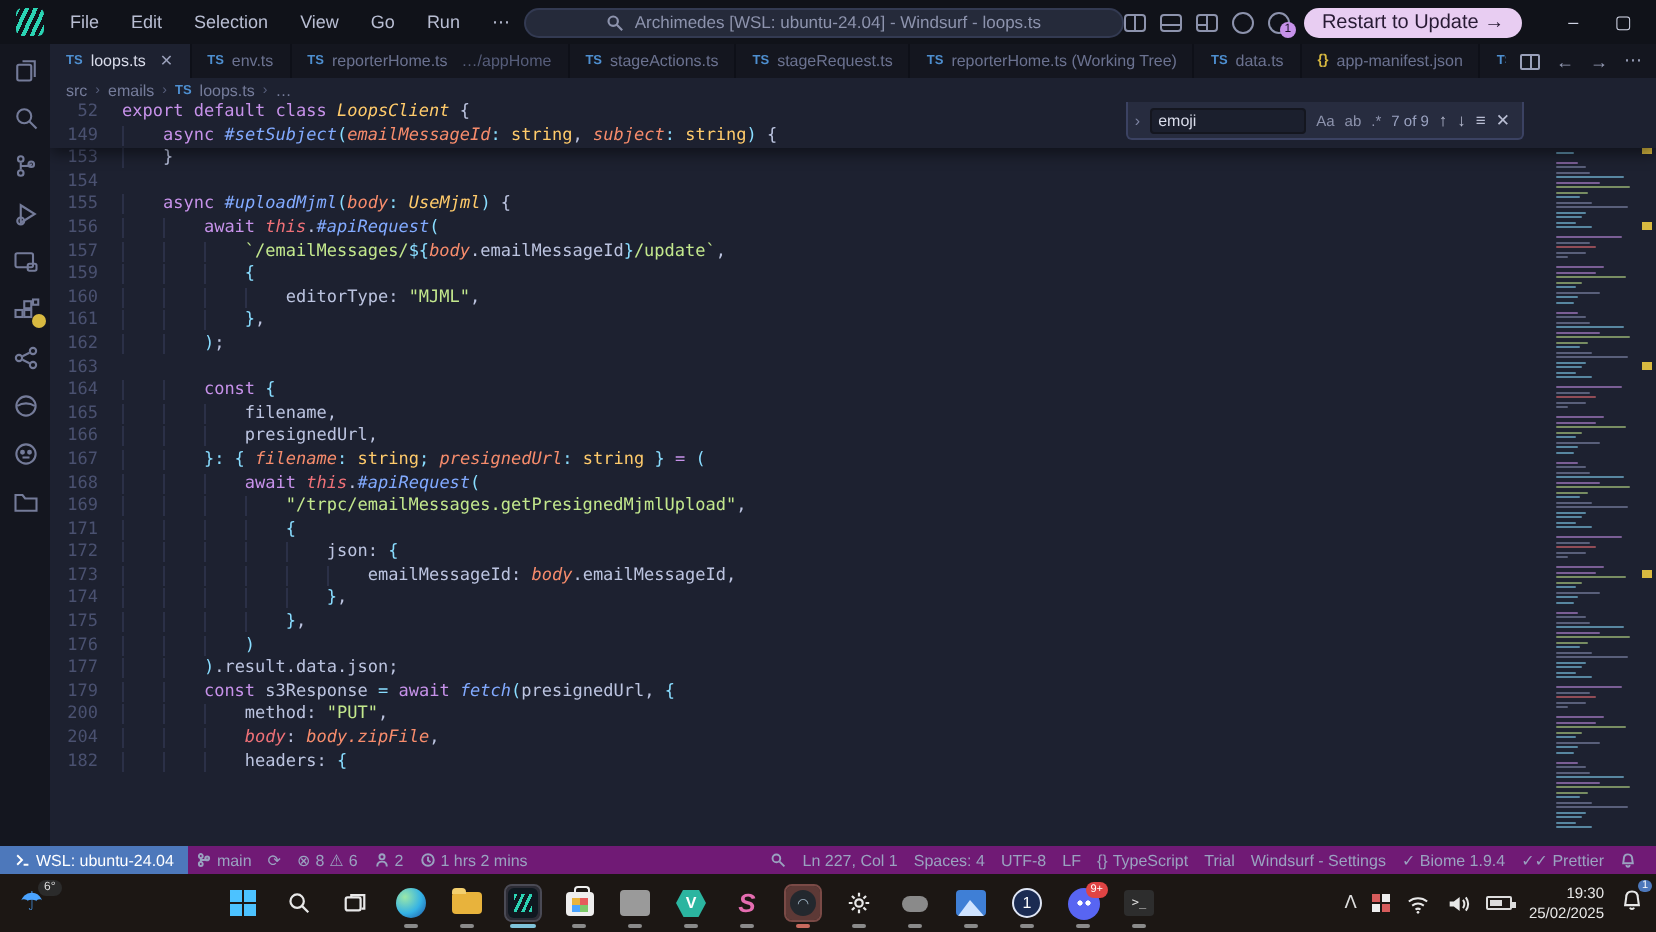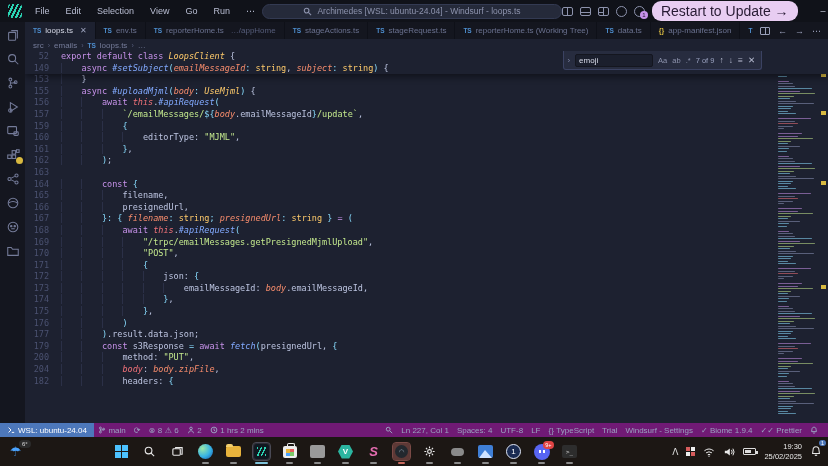--- a/index.html
+++ b/index.html
@@ -19,21 +19,21 @@
   .tb-right{display:flex;align-items:center;gap:7px;margin-right:4px;}
   .layout-ico{width:11px;height:9px;border:1px solid #8d93ad;border-radius:2px;position:relative;}
   .layout-ico.cols::after{content:"";position:absolute;left:4px;top:0;bottom:0;width:1px;background:#8d93ad;}
   .layout-ico.rows::after{content:"";position:absolute;top:4px;left:0;right:0;height:1px;background:#8d93ad;}
   .layout-ico.grid::after{content:"";position:absolute;left:4px;top:0;bottom:0;width:1px;background:#8d93ad;}
   .layout-ico.grid::before{content:"";position:absolute;top:4px;left:0;right:4px;height:1px;background:#8d93ad;}
   .circ-ico{width:11px;height:11px;border:1.4px solid #8d93ad;border-radius:50%;position:relative;}
   .acct{position:relative;}
   .acct .badge{position:absolute;right:-4px;bottom:-3px;background:#c792ea;color:#1b1028;border-radius:50%;
     width:8px;height:8px;font-size:6px;display:flex;align-items:center;justify-content:center;}
-  .restart-pill{background:#e8cdf2;color:#271a33;font-size:14px;padding:2px 9px;border-radius:9px;white-space:nowrap;}
+  .restart-pill{background:#e8cdf2;color:#271a33;font-size:10px;padding:2px 9px;border-radius:9px;white-space:nowrap;}
   .win-btns{display:flex;margin-left:6px;}
   .win-btn{width:25px;height:22px;display:flex;align-items:center;justify-content:center;color:#cfd3e3;font-size:9px;}
   
   .body{flex:1;display:flex;min-height:0;}
   .activitybar{width:25px;background:#14161f;display:flex;flex-direction:column;align-items:center;
     padding-top:5px;gap:9px;flex:none;}
   .ab-ico{width:15px;height:15px;color:#747b99;position:relative;display:flex;align-items:center;justify-content:center;}
   .ab-ico svg{width:14px;height:14px;}
   .ab-badge{position:absolute;right:-3px;bottom:-2px;width:7px;height:7px;border-radius:50%;background:#d8b940;}
   .main{flex:1;display:flex;flex-direction:column;min-width:0;}
@@ -340,35 +340,35 @@
           <span>…</span>
         </div>
 
       <div class="editor">
         <div class="sticky" id="sticky">
             <div class="ln-row"><span class="ln-num">52</span><span class="ln-text"><span class="tk-k">export default class </span><span class="tk-c">LoopsClient</span><span class="tk-w"> {</span></span></div>
             <div class="ln-row"><span class="ln-num">149</span><span class="ln-text"><span class="tk-i">    </span><span class="tk-k">async </span><span class="tk-f">#setSubject</span><span class="tk-p">(</span><span class="tk-o">emailMessageId</span><span class="tk-p">: </span><span class="tk-t">string</span><span class="tk-w">, </span><span class="tk-o">subject</span><span class="tk-p">: </span><span class="tk-t">string</span><span class="tk-p">)</span><span class="tk-w"> {</span></span></div>
           </div>
         <div id="code">
             <div class="ln-row"><span class="ln-num">153</span><span class="ln-text"><span class="tk-i">    </span><span class="tk-w">}</span></span></div>
+            <div class="ln-row"><span class="ln-num">154</span><span class="ln-text"></span></div>
             <div class="ln-row"><span class="ln-num">155</span><span class="ln-text"><span class="tk-i">    </span><span class="tk-k">async </span><span class="tk-f">#uploadMjml</span><span class="tk-p">(</span><span class="tk-o">body</span><span class="tk-p">: </span><span class="tk-c">UseMjml</span><span class="tk-p">)</span><span class="tk-w"> {</span></span></div>
             <div class="ln-row"><span class="ln-num">156</span><span class="ln-text"><span class="tk-i">        </span><span class="tk-k">await </span><span class="tk-r">this</span><span class="tk-w">.</span><span class="tk-f">#apiRequest</span><span class="tk-p">(</span></span></div>
             <div class="ln-row"><span class="ln-num">157</span><span class="ln-text"><span class="tk-i">            </span><span class="tk-s">`/emailMessages/</span><span class="tk-p">${</span><span class="tk-o">body</span><span class="tk-w">.emailMessageId</span><span class="tk-p">}</span><span class="tk-s">/update`</span><span class="tk-w">,</span></span></div>
             <div class="ln-row"><span class="ln-num">159</span><span class="ln-text"><span class="tk-i">            </span><span class="tk-p">{</span></span></div>
             <div class="ln-row"><span class="ln-num">160</span><span class="ln-text"><span class="tk-i">                </span><span class="tk-w">editorType: </span><span class="tk-s">"MJML"</span><span class="tk-w">,</span></span></div>
             <div class="ln-row"><span class="ln-num">161</span><span class="ln-text"><span class="tk-i">            </span><span class="tk-p">}</span><span class="tk-w">,</span></span></div>
             <div class="ln-row"><span class="ln-num">162</span><span class="ln-text"><span class="tk-i">        </span><span class="tk-p">)</span><span class="tk-w">;</span></span></div>
             <div class="ln-row"><span class="ln-num">163</span><span class="ln-text"></span></div>
             <div class="ln-row"><span class="ln-num">164</span><span class="ln-text"><span class="tk-i">        </span><span class="tk-k">const </span><span class="tk-p">{</span></span></div>
             <div class="ln-row"><span class="ln-num">165</span><span class="ln-text"><span class="tk-i">            </span><span class="tk-w">filename,</span></span></div>
             <div class="ln-row"><span class="ln-num">166</span><span class="ln-text"><span class="tk-i">            </span><span class="tk-w">presignedUrl,</span></span></div>
             <div class="ln-row"><span class="ln-num">167</span><span class="ln-text"><span class="tk-i">        </span><span class="tk-p">}: { </span><span class="tk-o">filename</span><span class="tk-p">: </span><span class="tk-t">string</span><span class="tk-p">; </span><span class="tk-o">presignedUrl</span><span class="tk-p">: </span><span class="tk-t">string</span><span class="tk-p"> } </span><span class="tk-k">= </span><span class="tk-p">(</span></span></div>
             <div class="ln-row"><span class="ln-num">168</span><span class="ln-text"><span class="tk-i">            </span><span class="tk-k">await </span><span class="tk-r">this</span><span class="tk-w">.</span><span class="tk-f">#apiRequest</span><span class="tk-p">(</span></span></div>
             <div class="ln-row"><span class="ln-num">169</span><span class="ln-text"><span class="tk-i">                </span><span class="tk-s">"/trpc/emailMessages.getPresignedMjmlUpload"</span><span class="tk-w">,</span></span></div>
-            <div class="ln-row"><span class="ln-num">170</span><span class="ln-text"><span class="tk-i">                </span><span class="tk-s">"POST"</span><span class="tk-w">,</span></span></div>
             <div class="ln-row"><span class="ln-num">171</span><span class="ln-text"><span class="tk-i">                </span><span class="tk-p">{</span></span></div>
             <div class="ln-row"><span class="ln-num">172</span><span class="ln-text"><span class="tk-i">                    </span><span class="tk-w">json: </span><span class="tk-p">{</span></span></div>
             <div class="ln-row"><span class="ln-num">173</span><span class="ln-text"><span class="tk-i">                        </span><span class="tk-w">emailMessageId: </span><span class="tk-o">body</span><span class="tk-w">.emailMessageId,</span></span></div>
             <div class="ln-row"><span class="ln-num">174</span><span class="ln-text"><span class="tk-i">                    </span><span class="tk-p">}</span><span class="tk-w">,</span></span></div>
             <div class="ln-row"><span class="ln-num">175</span><span class="ln-text"><span class="tk-i">                </span><span class="tk-p">}</span><span class="tk-w">,</span></span></div>
             <div class="ln-row"><span class="ln-num">176</span><span class="ln-text"><span class="tk-i">            </span><span class="tk-p">)</span></span></div>
             <div class="ln-row"><span class="ln-num">177</span><span class="ln-text"><span class="tk-i">        </span><span class="tk-p">)</span><span class="tk-w">.result.data.json;</span></span></div>
             <div class="ln-row"><span class="ln-num">179</span><span class="ln-text"><span class="tk-i">        </span><span class="tk-k">const </span><span class="tk-w">s3Response </span><span class="tk-p">= </span><span class="tk-k">await </span><span class="tk-f">fetch</span><span class="tk-p">(</span><span class="tk-w">presignedUrl, </span><span class="tk-p">{</span></span></div>
             <div class="ln-row"><span class="ln-num">200</span><span class="ln-text"><span class="tk-i">            </span><span class="tk-w">method: </span><span class="tk-s">"PUT"</span><span class="tk-w">,</span></span></div>
             <div class="ln-row"><span class="ln-num">204</span><span class="ln-text"><span class="tk-i">            </span><span class="tk-r">body</span><span class="tk-w">: </span><span class="tk-o">body.zipFile</span><span class="tk-w">,</span></span></div>

